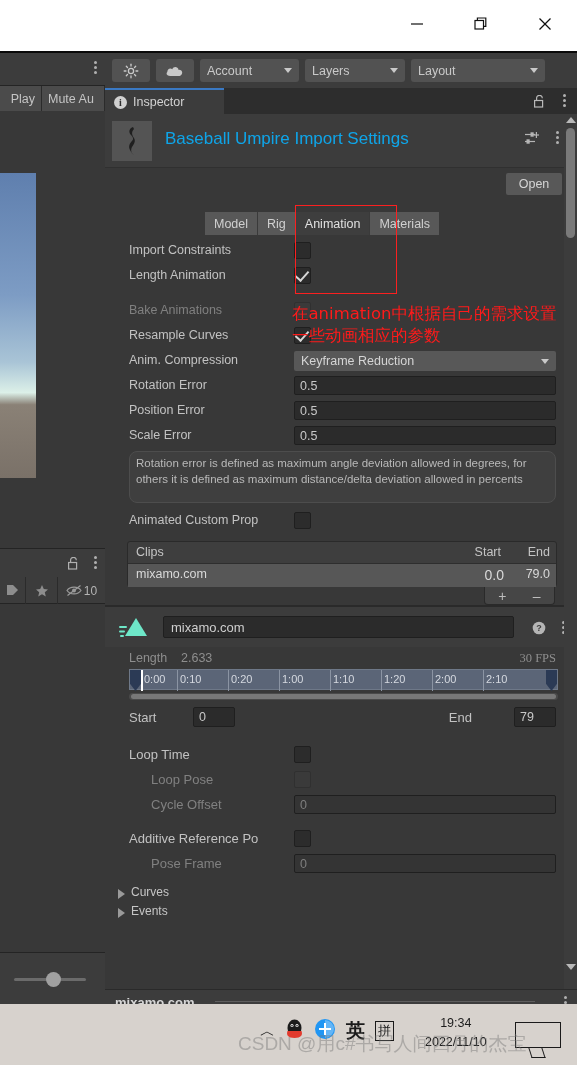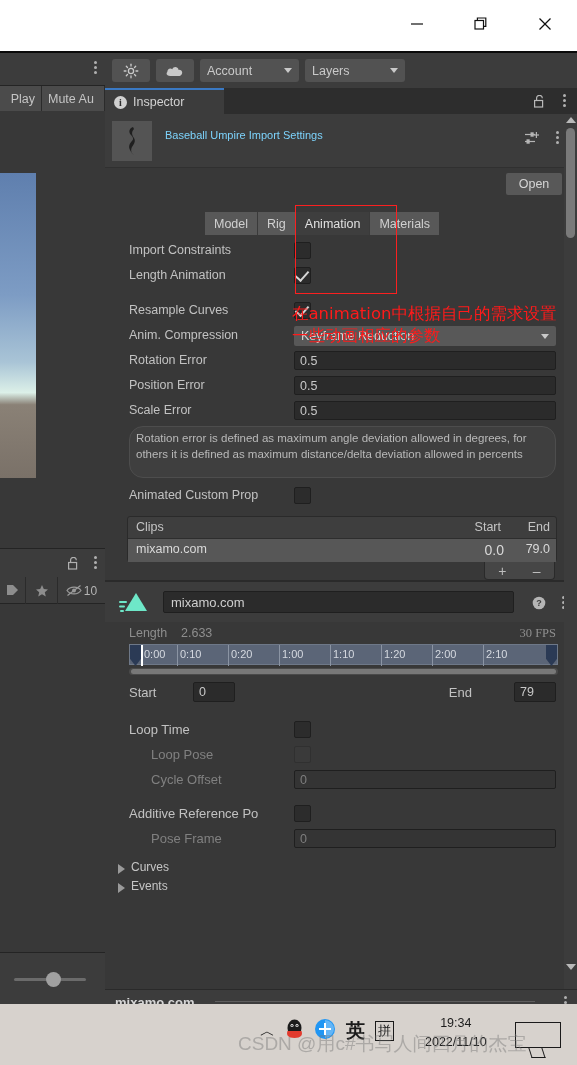--- a/index.html
+++ b/index.html
@@ -102,21 +102,21 @@
   .insp-body {
     position:absolute; left:105px; top:61px; width:472px; height:875px;
     background:#383838;
   }
   .insp-head { position:relative; height:54px; background:#3c3c3c; border-bottom:1px solid #303030;}
   .asset-thumb {
     position:absolute; left:7px; top:7px; width:40px; height:40px;
     background:#545454; display:flex; align-items:center; justify-content:center;
   }
   .asset-title {
-    position:absolute; left:60px; top:15px; color:#7dd3fc; font-size:11px;
+    position:absolute; left:60px; top:15px; color:#0ea5e9; font-size:17px;
   }
   .head-pref { position:absolute; right:38px; top:17px; }
   .head-kebab { position:absolute; right:18px; top:17px; }
 
   .open-row { position:relative; height:42px; background:#383838; }
   .open-btn {
     position:absolute; right:15px; top:5px; width:56px; height:22px;
     background:#585858; border-radius:2px; color:#d4d4d4; font-size:12.5px;
     display:flex; align-items:center; justify-content:center;
   }
@@ -164,21 +164,21 @@
   }
   .pfield.dim { color:#7e7e7e; background:#343434; }
   .pdropdown {
     position:absolute; left:189px; top:3px; width:262px; height:20px;
     background:#585858; border-radius:2px;
     color:#d5d5d5; font-size:12.5px; display:flex; align-items:center;
     padding:0 7px; justify-content:space-between;
   }
   .helpbox {
     position:absolute; left:24px; top:3px; width:427px; height:52px;
-    background:#3f3f3f; border:1px solid #4d4d4d; border-radius:14px;
+    background:#3f3f3f; border:1px solid #4d4d4d; border-radius:8px;
     color:#b9b9b9; font-size:11.5px; line-height:1.35; padding:4px 6px;
   }
 
   
   .clips-wrap { position:relative; height:64px; }
   .clips-box {
     position:absolute; left:22px; top:0px; width:430px; height:46px;
     background:#3e3e3e; border:1px solid #2a2a2a; border-radius:3px;
   }
   .clips-head { position:relative; height:22px; border-bottom:1px solid #2e2e2e; }
@@ -408,20 +408,24 @@
         </svg>
       </div>
       <div class="tb-btn tb-drop tb-account">
         <span class="lbl">Account</span>
         <span class="caret"></span>
       </div>
       <div class="tb-btn tb-drop tb-layers">
         <span class="lbl">Layers</span>
         <span class="caret"></span>
       </div>
+      <div class="tb-btn tb-drop tb-layout">
+        <span class="lbl">Layout</span>
+        <span class="caret"></span>
+      </div>
     </div>
 
     <div class="insp-tabstrip">
       <div class="insp-tab">
         <span class="info-dot">i</span>
         <span class="txt">Inspector</span>
       </div>
       <div class="insp-lock">
         <svg width="11" height="13" viewBox="0 0 11 13">
           <rect x="0.6" y="5.5" width="8" height="6.5" fill="none" stroke="#b9b9b9" stroke-width="1.2"></rect>
@@ -481,20 +485,24 @@
 
       <div class="prow">
         <div class="plabel">Import Constraints</div>
         <div class="pcheck"></div>
       </div>
       <div class="prow">
         <div class="plabel">Length Animation</div>
         <div class="pcheck on"></div>
       </div>
       <div style="height:10px"></div>
+      <div class="prow">
+        <div class="plabel dim">Bake Animations</div>
+        <div class="pcheck dim"></div>
+      </div>
       <div class="prow">
         <div class="plabel">Resample Curves</div>
         <div class="pcheck on"></div>
       </div>
       <div class="prow">
         <div class="plabel">Anim. Compression</div>
         <div class="pdropdown">
           <span>Keyframe Reduction</span>
           <span class="caret"></span>
         </div>

